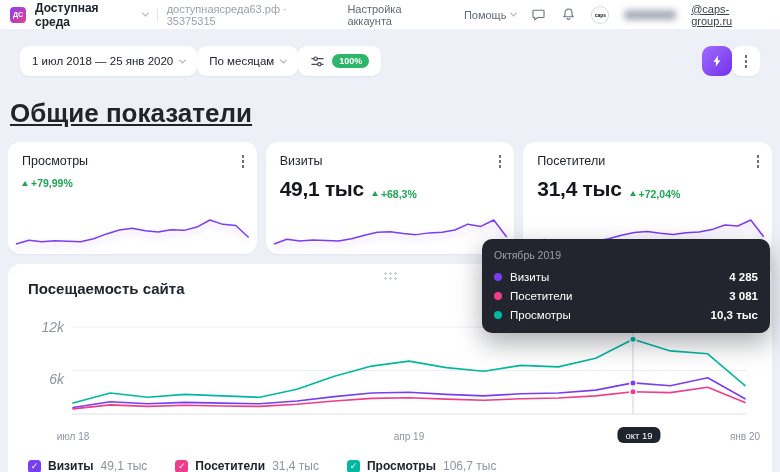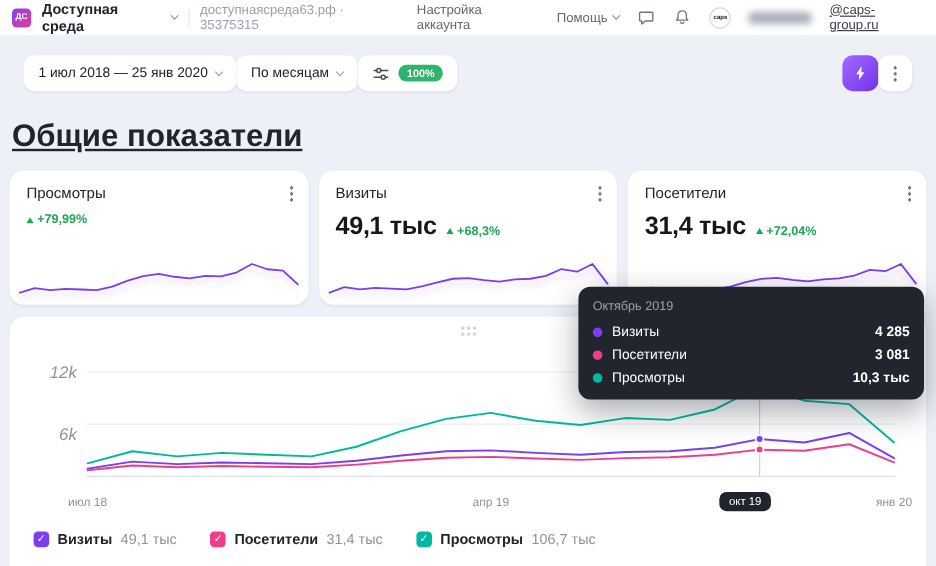--- a/index.html
+++ b/index.html
@@ -195,20 +195,21 @@
       <svg class="sparkline" viewBox="0 0 100 34" preserveAspectRatio="none">
           <polyline points="0.00,30.00 5.56,25.60 11.11,27.20 16.67,26.00 22.22,26.80 27.78,27.20 33.33,24.80 38.89,21.20 44.44,18.40 50.00,17.60 55.56,19.20 61.11,20.40 66.67,18.80 72.22,18.00 77.78,15.60 83.33,10.95 88.89,12.00 94.44,6.00 100.00,22.80" fill="none" stroke="#7d3cf0" stroke-width="1.5" stroke-linejoin="round" vector-effect="non-scaling-stroke"></polyline>
         </svg>
     </div>
   </div>
 
 </div>
 
 <div class="chart-card">
   <span class="drag-handle"></span>
+  <div class="chart-title">Посещаемость сайта</div>
   <span class="kebab-dots card-kebab"></span>
 
   <div class="plot-wrap" id="plot-wrap">
     <svg id="chart-svg" viewBox="0 0 674 100">
         <line x1="0" y1="93" x2="674" y2="93" stroke="#dde0e8" stroke-width="1"></line>
         <line x1="0" y1="49.5" x2="674" y2="49.5" stroke="#eceef3" stroke-width="1"></line>
         <line x1="0" y1="6" x2="674" y2="6" stroke="#eceef3" stroke-width="1"></line>
         <line x1="561" y1="4" x2="561" y2="93" stroke="#cdd1db" stroke-width="1"></line>
         <polyline points="1.0,82.1 38.3,72.0 75.7,76.3 113.0,73.4 150.3,74.9 187.7,76.3 225.0,68.3 262.3,55.3 299.7,45.1 337.0,40.1 374.3,46.6 411.7,50.2 449.0,44.4 486.3,45.9 523.7,37.2 561.0,18.3 598.3,29.9 635.7,32.8 673.0,64.7" fill="none" stroke="#00b8a0" stroke-width="1.6" stroke-linejoin="round" stroke-linecap="round"></polyline>
         <polyline points="1.0,86.5 38.3,80.7 75.7,82.8 113.0,81.4 150.3,82.1 187.7,82.8 225.0,80.0 262.3,75.6 299.7,72.0 337.0,71.3 374.3,73.4 411.7,74.9 449.0,72.7 486.3,72.0 523.7,69.1 561.0,61.9 598.3,64.7 635.7,56.8 673.0,77.8" fill="none" stroke="#7a3ef2" stroke-width="1.6" stroke-linejoin="round" stroke-linecap="round"></polyline>
@@ -216,21 +217,21 @@
         <circle cx="561" cy="18.325000000000003" r="3.2" fill="#00b8a0" stroke="#fff" stroke-width="1.4"></circle>
         <circle cx="561" cy="61.93375" r="3.2" fill="#7a3ef2" stroke="#fff" stroke-width="1.4"></circle>
         <circle cx="561" cy="70.66275" r="3.2" fill="#ef3d8b" stroke="#fff" stroke-width="1.4"></circle>
       </svg>
   <span class="ylabel" style="top: 58px;">6k</span>
       <span class="ylabel" style="top: 6px;">12k</span>
     </div>
   <div class="xlabels" id="xlabels">
       <span class="xtick" style="left: 1px;">июл 18</span>
       <span class="xtick" style="left: 337px;">апр 19</span>
-      <span class="xtick hl" style="left: 549px;">окт 19</span>
+      <span class="xtick hl" style="left: 567px;">окт 19</span>
       <span class="xtick" style="left: 673px;">янв 20</span>
     </div>
 
   <div class="legend">
     <span class="legend-item">
       <span class="cbox" style="background-color: rgb(122, 62, 242);"></span>
       <span class="legend-label">Визиты</span>
       <span class="legend-value">49,1 тыс</span>
     </span>
     <span class="legend-item">

